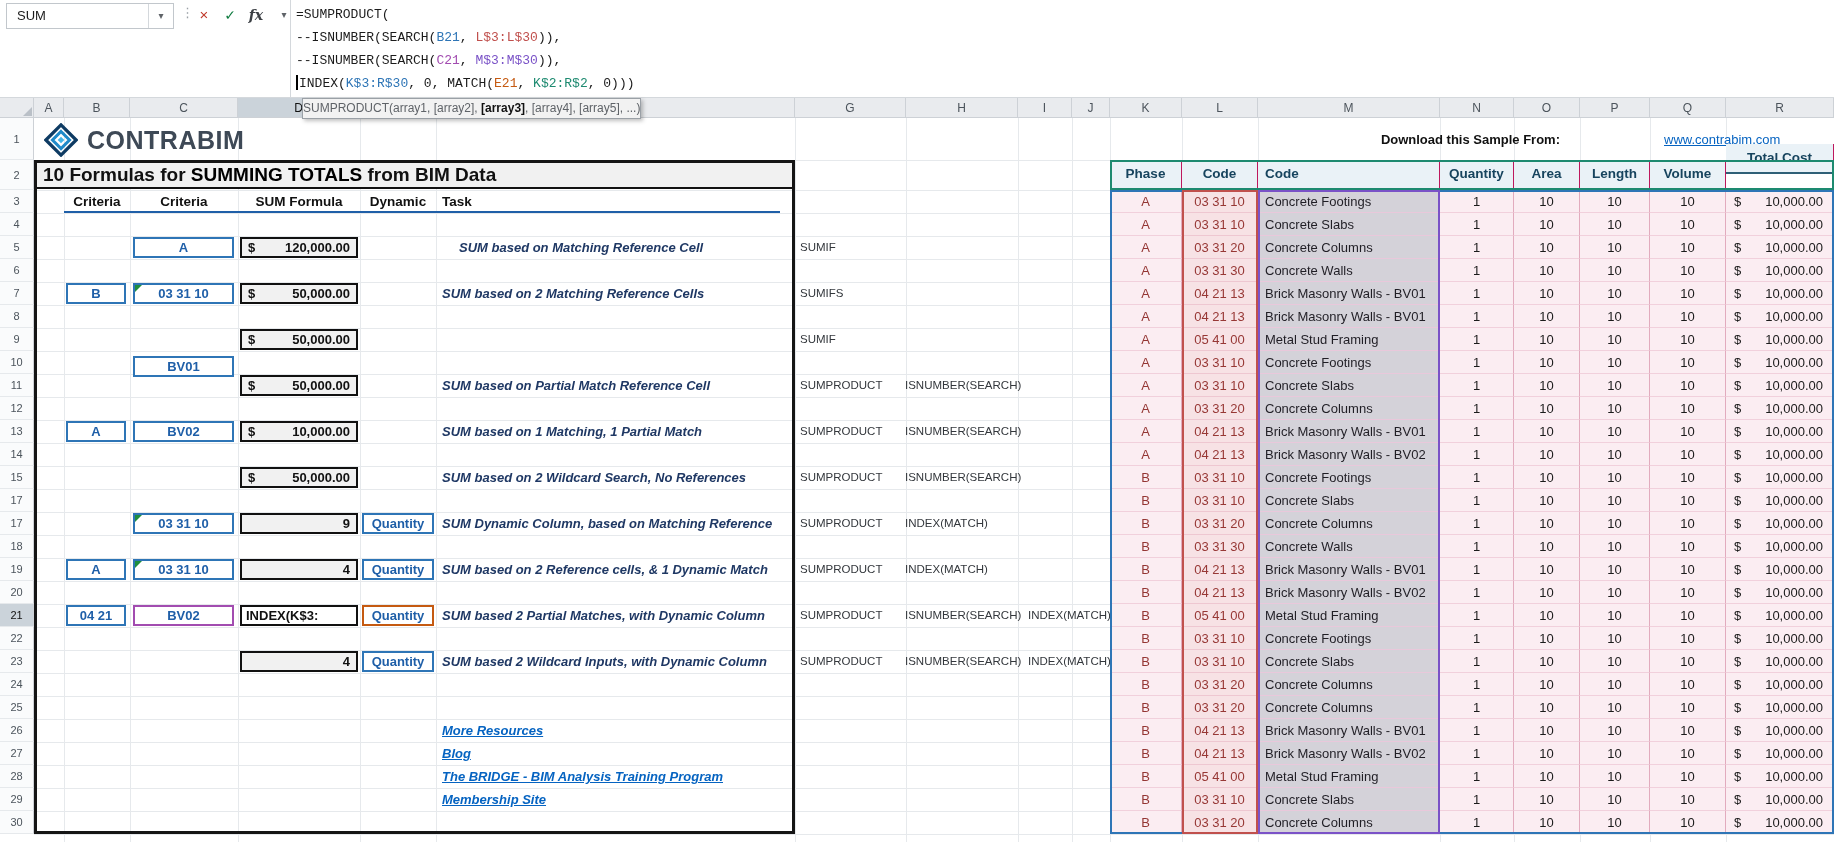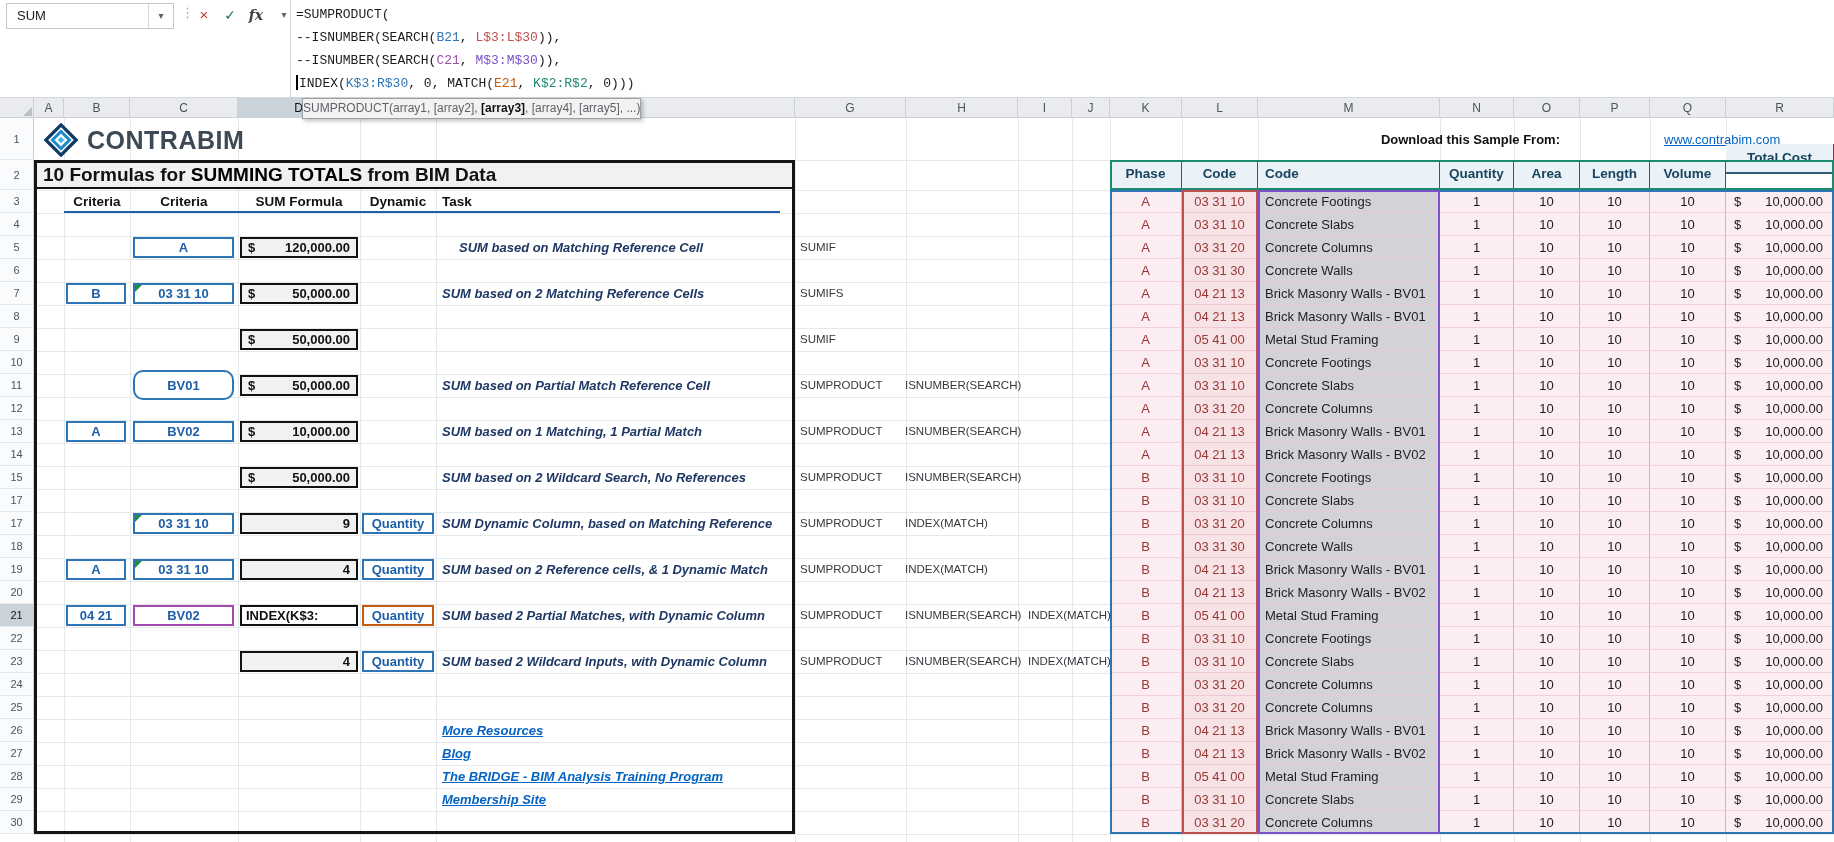--- a/index.html
+++ b/index.html
@@ -218,21 +218,21 @@
       <span>$</span>
       <span>50,000.00</span>
     </div>
     <div class="abs task" style="left: 442px; top: 284px; width: 350px; height: 19px; line-height: 19px;">SUM based on 2 Matching Reference Cells</div>
     <div class="abs fn" style="left: 800px; top: 286px; width: 170px; height: 15px; line-height: 15px;">SUMIFS</div>
     <div class="abs resbox currency" style="left: 240px; top: 329px; width: 118px; height: 21px;">
       <span>$</span>
       <span>50,000.00</span>
     </div>
     <div class="abs fn" style="left: 800px; top: 332px; width: 170px; height: 15px; line-height: 15px;">SUMIF</div>
-    <div class="abs crit" style="left: 133px; top: 370px; width: 101px; height: 30px; line-height: 21px; border-radius: 10px;">BV01</div>
+    <div class="abs crit" style="left: 133px; top: 356px; width: 101px; height: 21px; line-height: 21px;">BV01</div>
     <div class="abs resbox currency" style="left: 240px; top: 375px; width: 118px; height: 21px;">
       <span>$</span>
       <span>50,000.00</span>
     </div>
     <div class="abs task" style="left: 442px; top: 376px; width: 350px; height: 19px; line-height: 19px;">SUM based on Partial Match Reference Cell</div>
     <div class="abs fn" style="left: 800px; top: 378px; width: 170px; height: 15px; line-height: 15px;">SUMPRODUCT</div>
     <div class="abs fn" style="left: 905px; top: 378px; width: 170px; height: 15px; line-height: 15px;">ISNUMBER(SEARCH)</div>
     <div class="abs crit" style="left: 66px; top: 421px; width: 60px; height: 21px; line-height: 21px;">A</div>
     <div class="abs crit" style="left: 133px; top: 421px; width: 101px; height: 21px; line-height: 21px;">BV02</div>
     <div class="abs resbox currency" style="left: 240px; top: 421px; width: 118px; height: 21px;">

